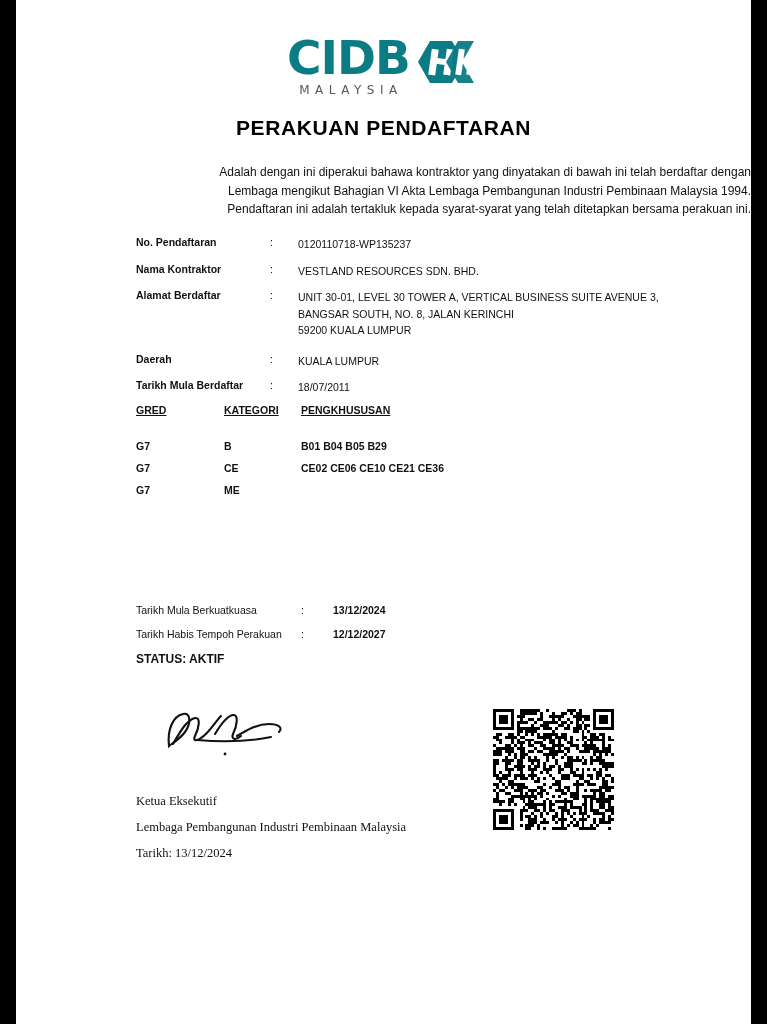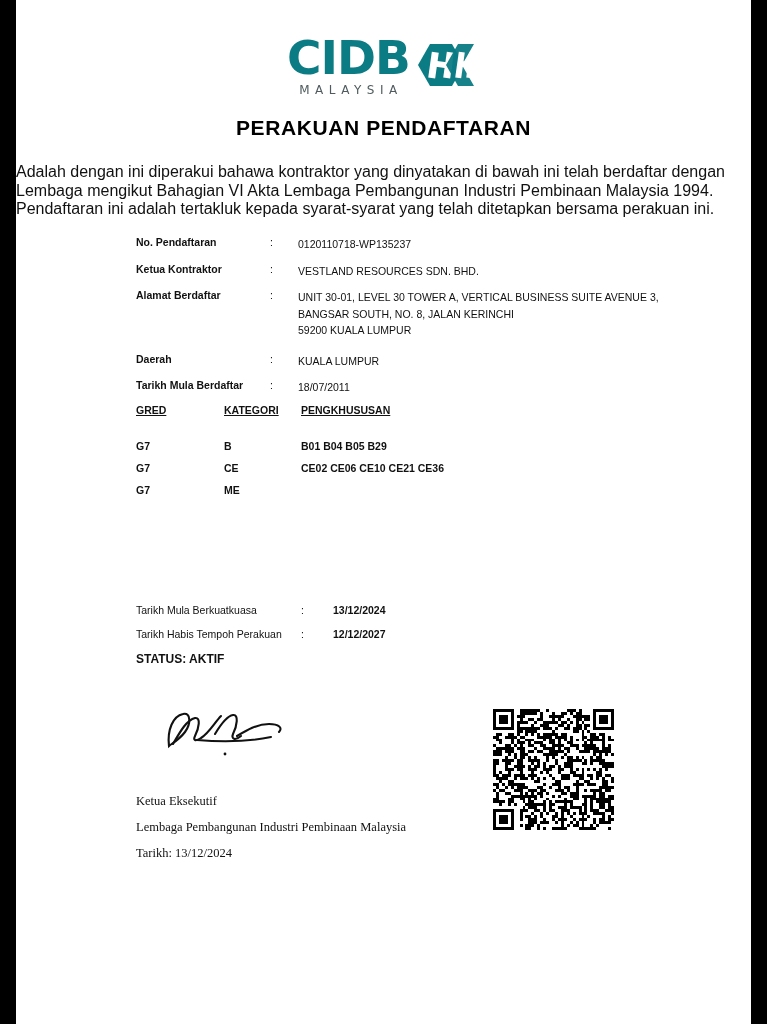--- a/index.html
+++ b/index.html
@@ -26,21 +26,21 @@
     position: absolute;
     left: 0;
     right: 0;
     top: 34px;
     display: flex;
     justify-content: center;
     align-items: flex-start;
   }
   .logo-inner {
     display: flex;
-    align-items: center;
+    align-items: flex-start;
   }
   .logo-text-block {
     display: flex;
     flex-direction: column;
     align-items: center;
   }
   .logo-cidb {
     font-family: "DejaVu Sans", sans-serif;
     font-weight: bold;
     font-size: 47px;
@@ -74,22 +74,22 @@
     letter-spacing: 0.6px;
     color: #000;
   }
 
   
   .intro {
     position: absolute;
     top: 163px;
     left: 0;
     right: 0;
-    text-align: left;
-    font-size: 16px;
+    text-align: right;
+    font-size: 12px;
     line-height: 18.5px;
     color: #111;
   }
   .intro div { white-space: nowrap; }
 
   
   .fields {
     position: absolute;
     left: 120px;
     top: 236px;
@@ -239,21 +239,21 @@
 
   <div class="fields">
 
     <div class="field-row">
       <div class="field-label">No. Pendaftaran</div>
       <div class="field-colon">:</div>
       <div class="field-value">0120110718-WP135237</div>
     </div>
 
     <div class="field-row">
-      <div class="field-label">Ketua Kontraktor</div>
+      <div class="field-label">Nama Kontraktor</div>
       <div class="field-colon">:</div>
       <div class="field-value">VESTLAND RESOURCES SDN. BHD.</div>
     </div>
 
     <div class="field-row">
       <div class="field-label">Alamat Berdaftar</div>
       <div class="field-colon">:</div>
       <div class="field-value">
         <div>UNIT 30-01, LEVEL 30 TOWER A, VERTICAL BUSINESS SUITE  AVENUE 3,</div>
         <div>BANGSAR SOUTH, NO. 8, JALAN KERINCHI</div>

